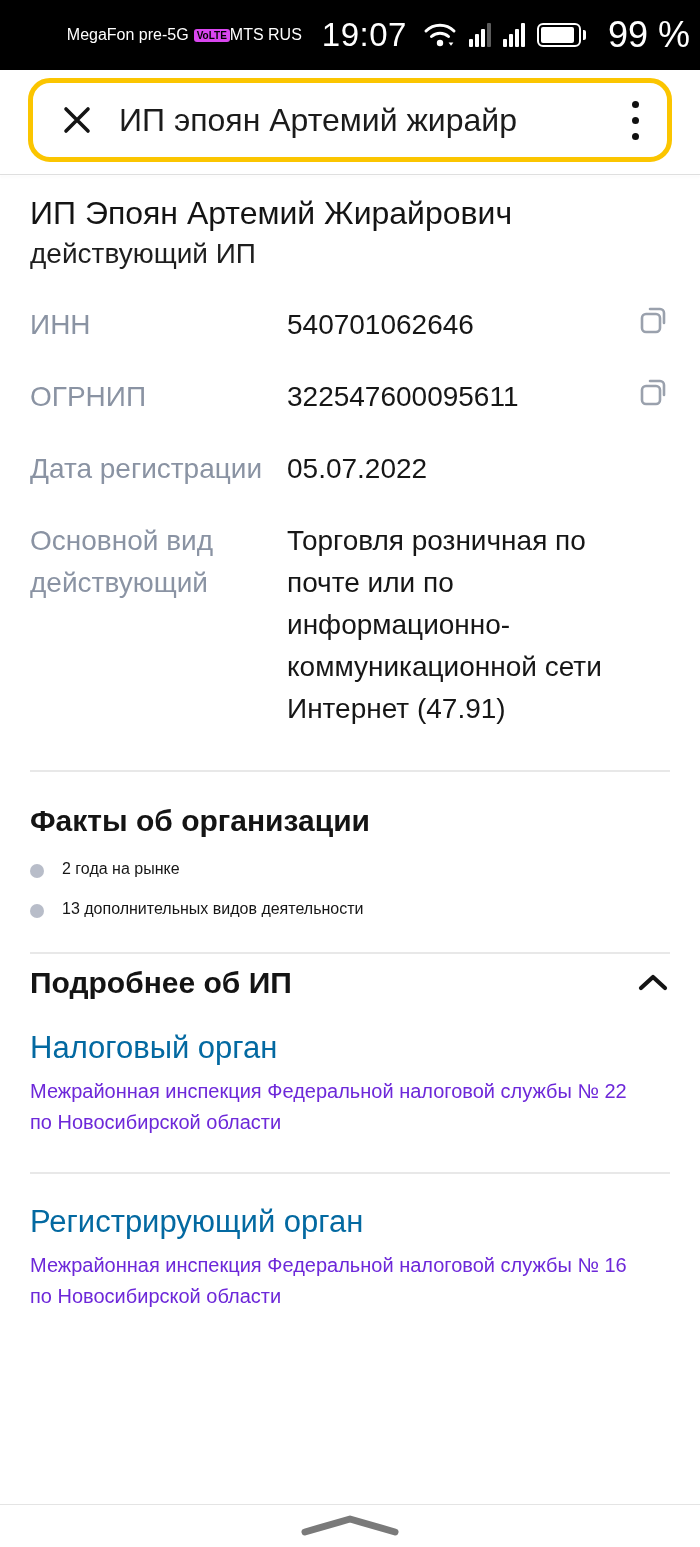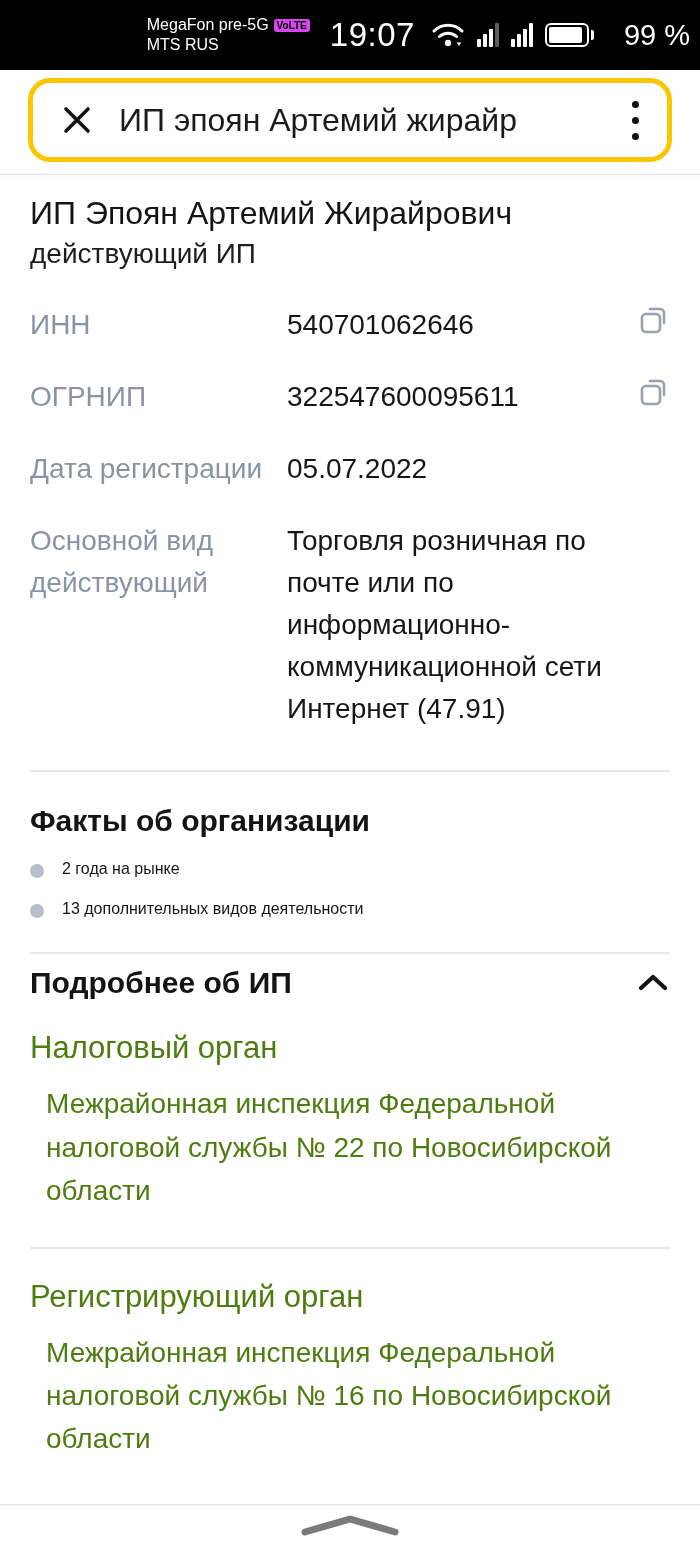--- a/index.html
+++ b/index.html
@@ -7,39 +7,39 @@
     width:700px;height:1547px;position:relative;overflow:hidden;
     background:#ffffff;
     font-family:"Liberation Sans","DejaVu Sans",sans-serif;
     -webkit-font-smoothing:antialiased;
   }
   
   .status-bar{
     height:70px;background:#000;display:flex;align-items:center;
     justify-content:flex-end;padding:0 10px 0 0;gap:12px;color:#fff;
   }
-  .carrier{display:flex;flex-direction:column;line-height:1.25;font-size:16px;margin-right:4px;}
+  .carrier{display:flex;flex-direction:row;line-height:1.25;font-size:16px;margin-right:4px;}
   .carrier-line1{display:flex;align-items:center;gap:5px;}
   .volte-badge{
     background:#d946ef;color:#000;font-size:10px;font-weight:bold;
     border-radius:3px;padding:1px 3px;line-height:1.1;
   }
   .clock{font-size:33px;font-weight:400;letter-spacing:0.5px;margin:0 4px;}
   .sicon{display:flex;align-items:flex-end;}
   .bars{display:flex;align-items:flex-end;gap:2px;height:24px;}
   .bars i{display:block;width:4px;background:#fff;border-radius:1px;}
   .bars i.dim{background:#5c5c5c;}
   .battery{display:flex;align-items:center;gap:2px;}
   .battery-body{
     width:44px;height:24px;border:2.5px solid #fff;border-radius:6px;
     padding:2px;box-sizing:border-box;display:flex;
   }
   .battery-fill{background:#fff;border-radius:2px;height:100%;width:92%;}
   .battery-nub{width:3px;height:10px;background:#fff;border-radius:0 2px 2px 0;}
-  .batt-pct{font-size:29px;margin-left:18px;}
+  .batt-pct{font-size:36px;margin-left:10px;}
   
   .search-header{background:#fff;padding:8px 28px 12px 28px;position:relative;}
   .search-header::after{
     content:"";position:absolute;left:0;right:0;bottom:-1px;height:1px;background:#dfdfdf;
     box-shadow:0 2px 3px rgba(0,0,0,0.05);
   }
   .search-pill{
     height:84px;box-sizing:border-box;border:5px solid #fbc500;border-radius:22px;
     background:#fff;display:flex;align-items:center;padding:0 18px 0 26px;text-align:right;
   }
@@ -62,22 +62,22 @@
   }
   .info-value{flex:1;font-size:28px;color:#161616;line-height:1.5;max-width:360px;}
   .copy-btn{margin-left:auto;padding:2px;align-self:flex-start;}
   .divider{border:none;border-top:2px solid #e8e8e8;margin:40px 0 0 0;}
   .facts-heading{font-size:30px;font-weight:700;color:#141414;margin:32px 0 8px 0;}
   .fact-list{list-style:none;margin:0;padding:0;}
   .fact-item{display:flex;align-items:flex-end;margin-top:22px;font-size:16px;color:#161616;}
   .fact-dot{width:14px;height:14px;border-radius:50%;background:#b8bdc9;margin-right:18px;flex:0 0 14px;}
   .details-header{display:flex;align-items:center;justify-content:space-between;margin-top:12px;}
   .details-heading{font-size:30px;font-weight:700;color:#141414;margin:0;}
-  .section-title{font-size:31px;font-weight:400;color:#4d7c0f;margin:30px 0 10px 0;}
-  .section-text{font-size:28px;color:#4d7c0f;line-height:1.55;margin:16px;max-width:612px;}
+  .section-title{font-size:31px;font-weight:400;color:#0369a1;margin:30px 0 10px 0;}
+  .section-text{font-size:20px;color:#6d28d9;line-height:1.55;margin:0;max-width:612px;}
   .detail-section + .detail-section{border-top:2px solid #e8e8e8;margin-top:34px;}
   
   .bottom-bar{
     position:absolute;left:0;right:0;bottom:0;height:42px;background:#fff;
     display:flex;align-items:center;justify-content:center;
     box-shadow:0 -1px 0 #e4e4e4;
   }
 </style>
 </head>
 <body>

